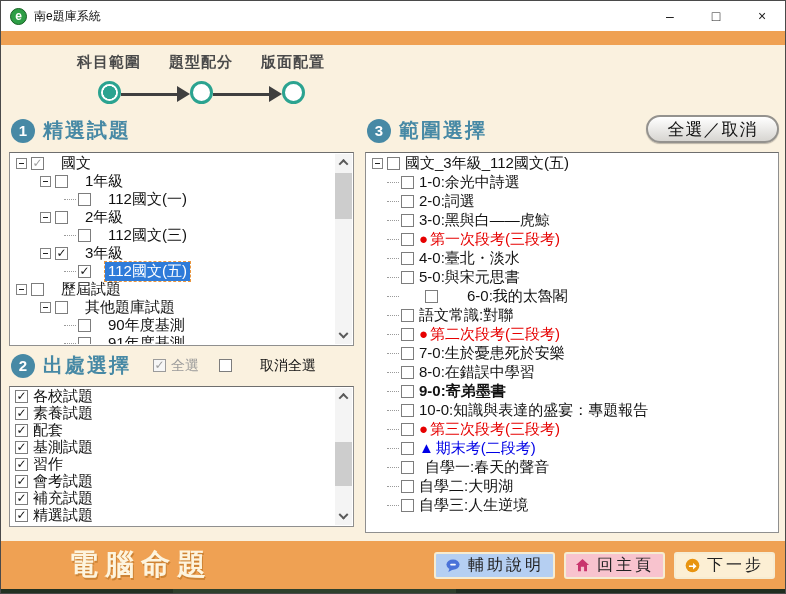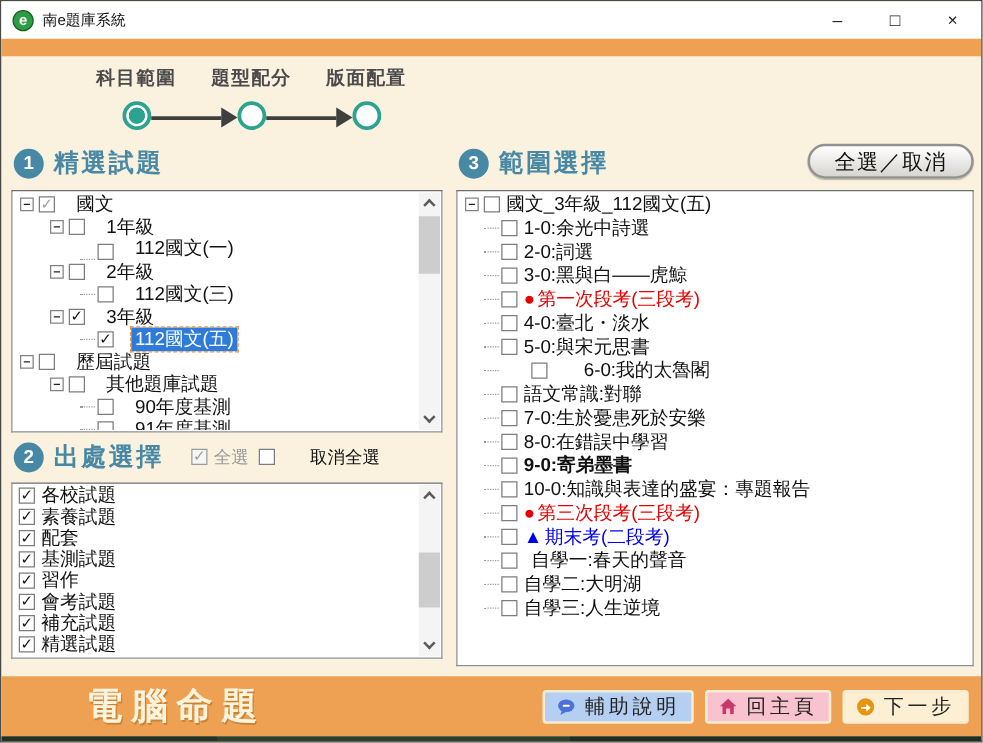--- a/index.html
+++ b/index.html
@@ -136,21 +136,21 @@
         <div class="trow h18" style="padding-left: 4px;">
           <span class="exp"></span>
           <span class="cb partial">✓</span>
           <span class="tlabel" style="margin-left: 14px;">國文</span>
         </div>
         <div class="trow h18" style="padding-left: 28px;">
           <span class="exp"></span>
           <span class="cb"></span>
           <span class="tlabel" style="margin-left: 14px;">1年級</span>
         </div>
-        <div class="trow h18" style="padding-left: 52px; align-items: flex-end;">
+        <div class="trow h18" style="padding-left: 52px;">
           <span class="dots"></span>
           <span class="cb"></span>
           <span class="tlabel" style="margin-left: 14px;">112國文(一)</span>
         </div>
         <div class="trow h18" style="padding-left: 28px;">
           <span class="exp"></span>
           <span class="cb"></span>
           <span class="tlabel" style="margin-left: 14px;">2年級</span>
         </div>
         <div class="trow h18" style="padding-left: 52px;">
@@ -202,21 +202,21 @@
     </div>
   </div>
 
   <div class="sechead" style="left:10px;top:351px;">
     <div class="badge">2</div>
     <div class="sectitle">出處選擇</div>
     <div class="hcheck gray" style="margin-left:14px;">
       <span class="cb gray">✓</span>
       <span>全選</span>
     </div>
-    <div class="hcheck" style="gap:28px;">
+    <div class="hcheck" style="margin-left:12px;gap:28px;">
       <span class="cb"></span>
       <span>取消全選</span>
     </div>
   </div>
 
   <div class="listbox" id="source-box">
     <div class="treewrap" id="source-list">
         <div class="srow">
           <span class="cb">✓</span>
           <span class="slabel">各校試題</span>
@@ -308,20 +308,25 @@
         </div>
         <div class="trow h19" style="padding-left: 19px; gap: 24px;">
           <span class="dots"></span>
           <span class="cb"></span>
           <span class="tlabel" style="margin-left: 2px;">6-0:我的太魯閣</span>
         </div>
         <div class="trow h19" style="padding-left: 19px;">
           <span class="dots"></span>
           <span class="cb"></span>
           <span class="tlabel" style="margin-left: 2px;">語文常識:對聯</span>
+        </div>
+        <div class="trow h19" style="padding-left: 19px;">
+          <span class="dots"></span>
+          <span class="cb"></span>
+          <span class="tlabel c-red" style="margin-left: 2px;"><span class="marker">●</span>第二次段考(三段考)</span>
         </div>
         <div class="trow h19" style="padding-left: 19px;">
           <span class="dots"></span>
           <span class="cb"></span>
           <span class="tlabel" style="margin-left: 2px;">7-0:生於憂患死於安樂</span>
         </div>
         <div class="trow h19" style="padding-left: 19px;">
           <span class="dots"></span>
           <span class="cb"></span>
           <span class="tlabel" style="margin-left: 2px;">8-0:在錯誤中學習</span>

